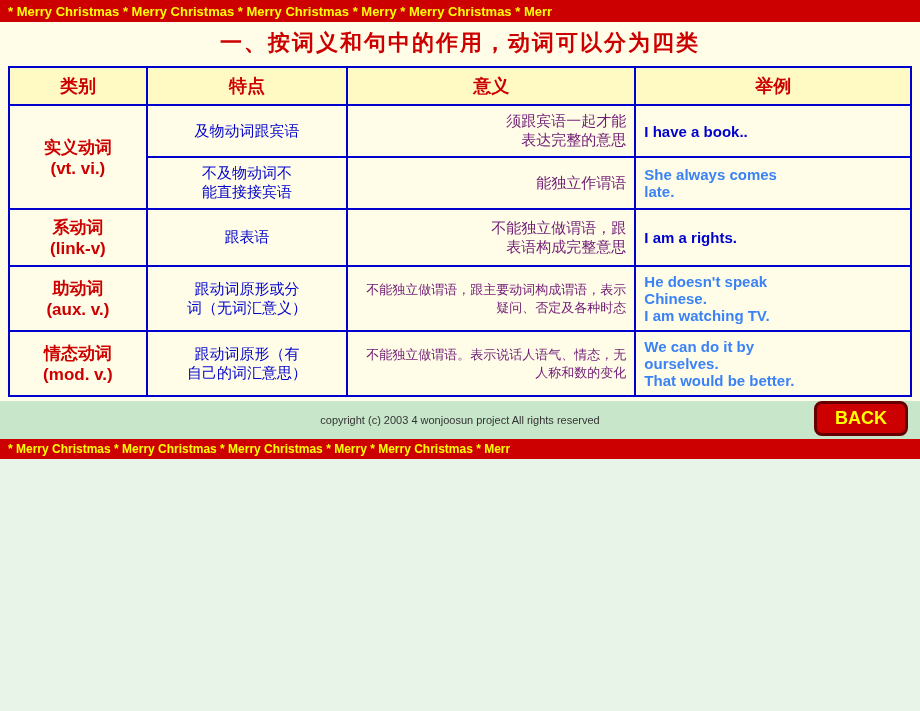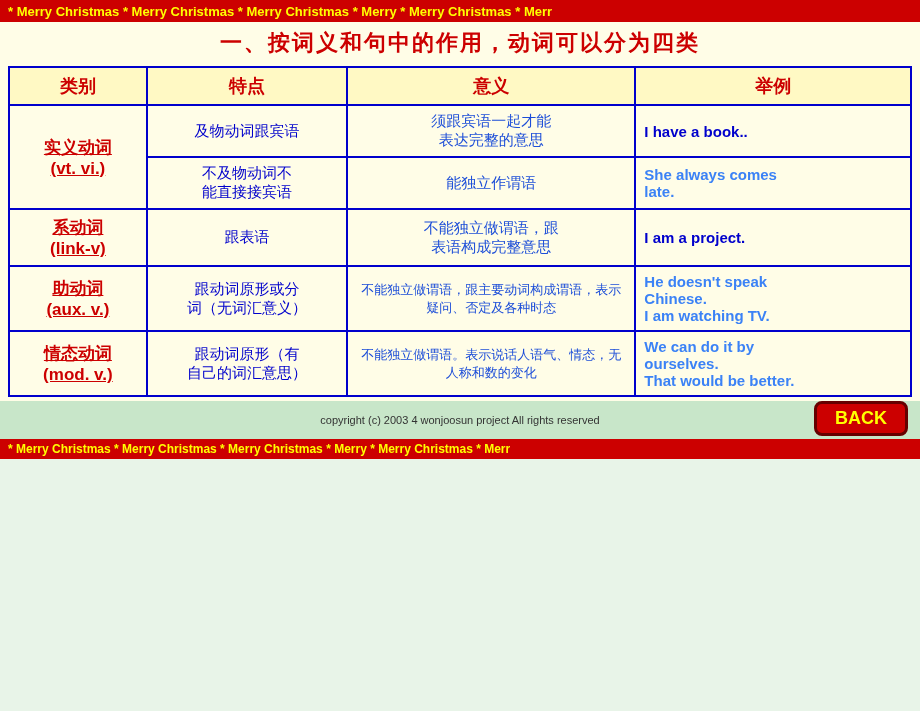--- a/index.html
+++ b/index.html
@@ -65,38 +65,37 @@
     }
 
     
     .cat-cell {
       background: #fffde7;
       color: #cc0000;
       font-size: 17px;
       font-weight: bold;
       text-align: center;
       width: 110px;
-      text-decoration: underline;
     }
 
     
     .feat-cell {
       background: #fffde7;
       color: #0000cc;
       font-size: 15px;
       text-align: center;
       width: 160px;
     }
 
     
     .mean-cell {
       background: #fffde7;
-      color: #1d4ed8;
+      color: #701a75;
       font-size: 15px;
-      text-align: center;
+      text-align: right;
       width: 230px;
     }
 
     
     .ex-cell {
       background: #fffde7;
       color: #0000cc;
       font-size: 15px;
       font-weight: bold;
       text-align: left;
@@ -185,21 +184,21 @@
         <td class="feat-cell">不及物动词不<br>能直接接宾语</td>
         <td class="mean-cell">能独立作谓语</td>
         <td class="ex-cell highlight">She always comes<br>late.</td>
       </tr>
 
       <tr>
         <td class="cat-cell" style="white-space:pre-line;">系动词
 (link-v)</td>
         <td class="feat-cell">跟表语</td>
         <td class="mean-cell">不能独立做谓语，跟<br>表语构成完整意思</td>
-        <td class="ex-cell">I am a project.</td>
+        <td class="ex-cell">I am a rights.</td>
       </tr>
 
       <tr>
         <td class="cat-cell" style="white-space:pre-line;">助动词
 (aux. v.)</td>
         <td class="feat-cell">跟动词原形或分<br>词（无词汇意义）</td>
         <td class="mean-cell" style="font-size:13px;">不能独立做谓语，跟主要动词构成谓语，表示疑问、否定及各种时态</td>
         <td class="ex-cell highlight">He doesn't speak<br>Chinese.<br>I am watching TV.</td>
       </tr>
 

